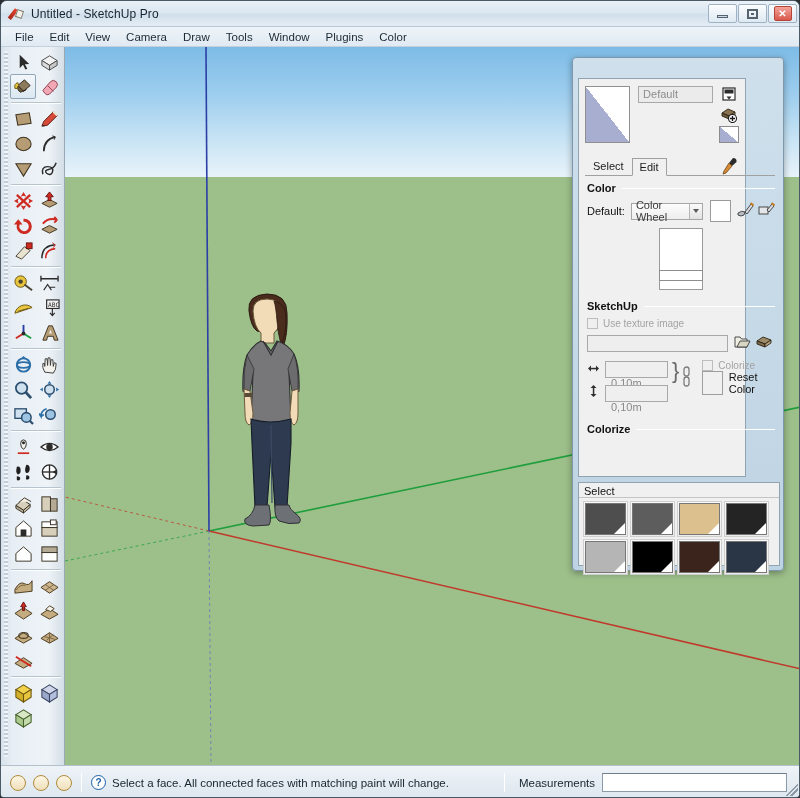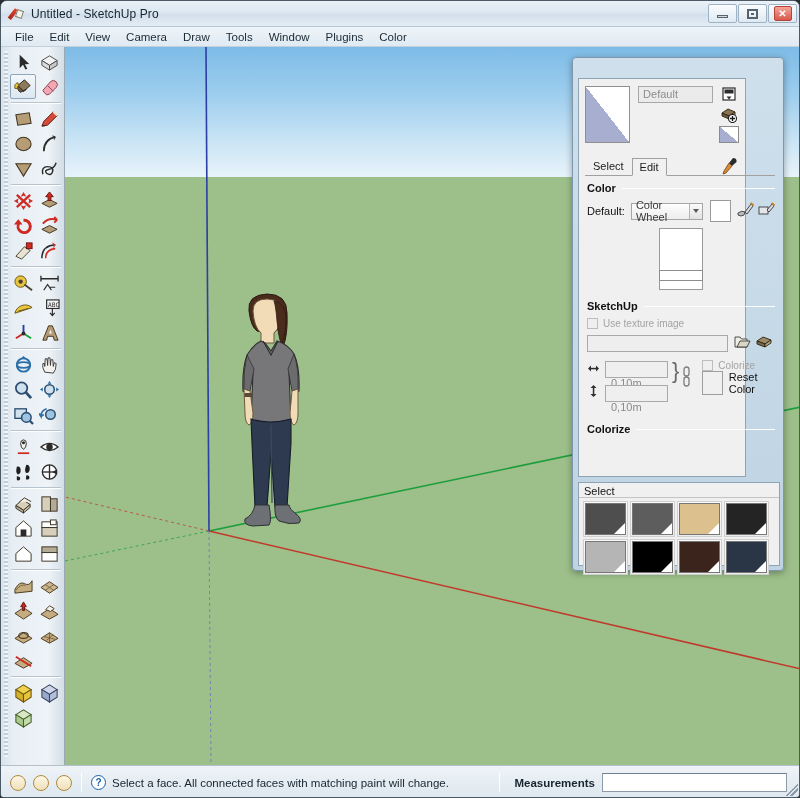--- a/index.html
+++ b/index.html
@@ -104,21 +104,21 @@
   .sbcirc{width:16px;height:16px;border-radius:50%;border:1px solid #b08a3c;
     background:linear-gradient(#fdf6e4,#efe0bb);position:relative;}
   .sb-div{width:1px;height:19px;background:#b6c3cd;margin:0 9px;border-right:1px solid #fff;}
   .qmark{
     width:15px;height:15px;border-radius:50%;border:1.5px solid #1a5fa8;
     color:#1a5fa8;font-size:10px;font-weight:bold;display:flex;
     align-items:center;justify-content:center;background:#fff;margin-right:6px;
   }
   .sbtext{font-size:11.5px;color:#17252f;}
   .sb-div2{width:1px;height:19px;background:#b6c3cd;margin:0 14px 0 auto;border-right:1px solid #fff;}
-  .measlabel{font-size:11.5px;color:#17252f;margin-right:7px;font-weight:bold;}
+  .measlabel{font-size:11.5px;color:#17252f;margin-right:7px;}
   .measfield{
     width:185px;height:19px;background:#fff;border:1px solid #8b9aa6;
     border-top-color:#6f7f8c;margin-right:14px;
   }
   .resizer{position:absolute;right:3px;bottom:3px;width:12px;height:12px;
     background:
       linear-gradient(135deg,transparent 46%,#8b9aa6 46%,#8b9aa6 56%,transparent 56%),
       linear-gradient(135deg,transparent 66%,#8b9aa6 66%,#8b9aa6 76%,transparent 76%);}
 
   

